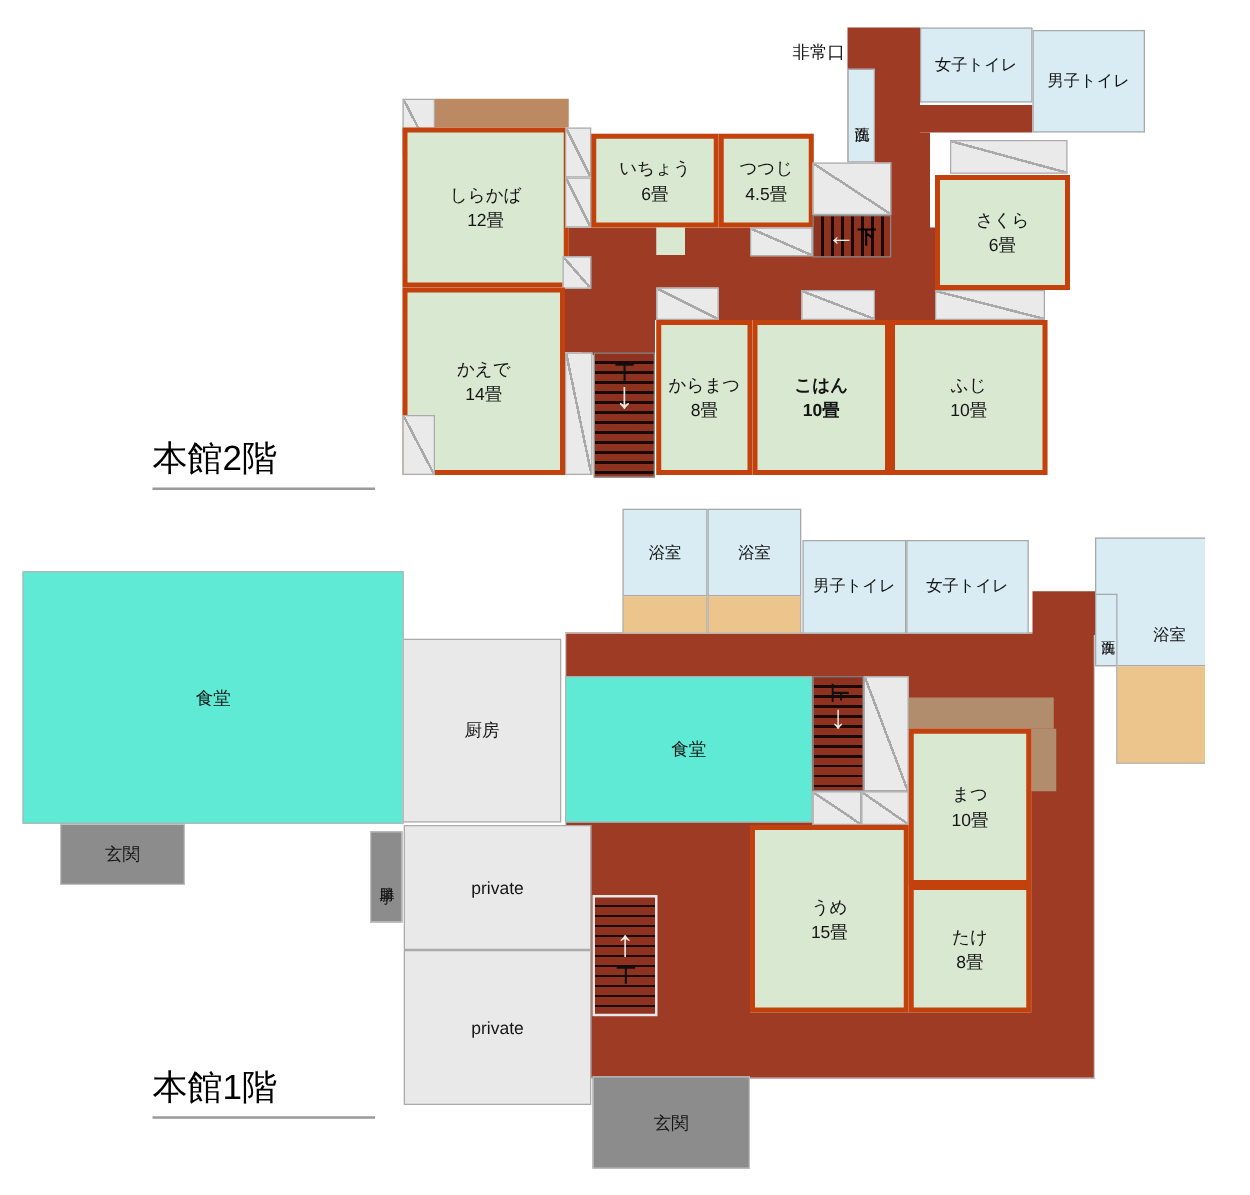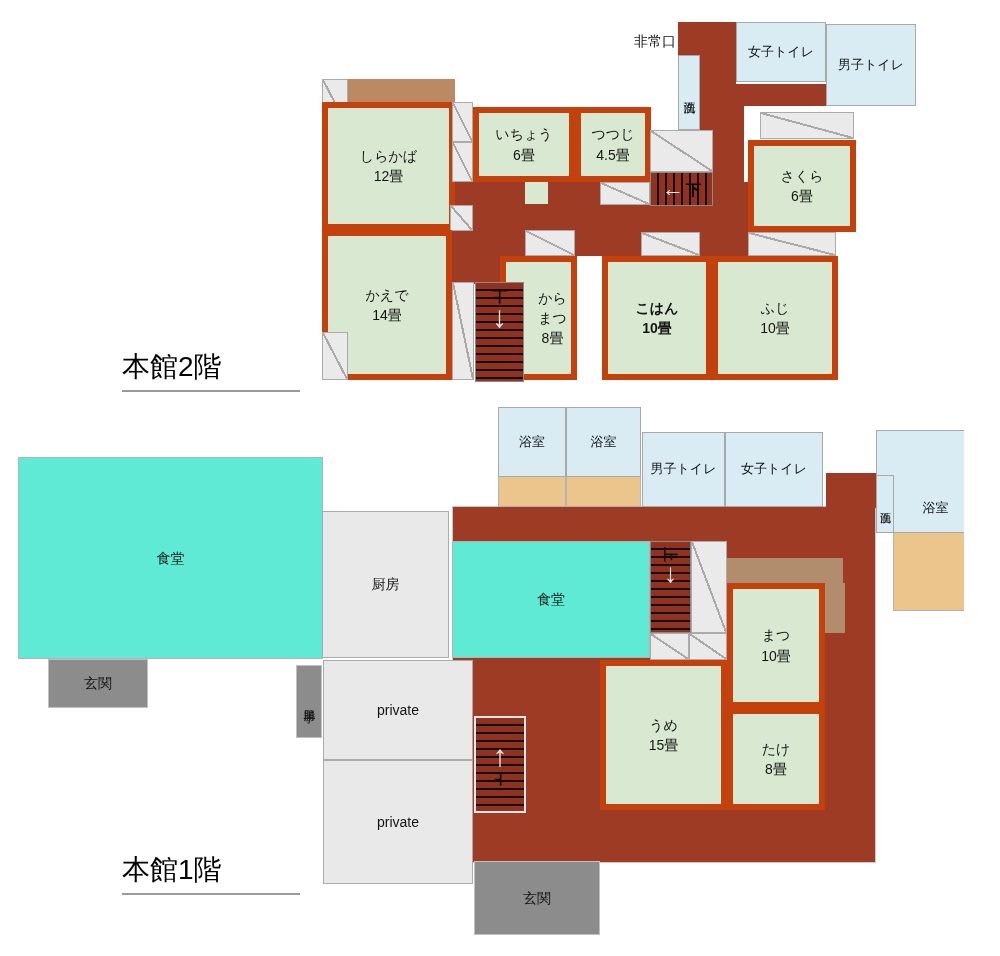--- a/index.html
+++ b/index.html
@@ -1,20 +1,20 @@
 <!DOCTYPE html>
 <html><head>
 <meta charset="utf-8">
 <style>
   html,body{margin:0;padding:0;background:#fff;}
   body{font-family:"Liberation Sans","DejaVu Sans",sans-serif;}
   .plan{position:relative;width:964px;height:956px;background:#fff;overflow:hidden;}
   .r{position:absolute;box-sizing:border-box;}
   .red{background:#9e3b25;}
-  .green{background:#d9e8d1;border:6px solid #c2410c;}
+  .green{background:#d9e8d1;border:4px solid #c2410c;}
   .blue{background:#d9ecf4;border:1px solid #a8a8a8;}
   .peach{background:#5eead4;border:1px solid #b3b3b3;}
   .tan{background:#ecc58d;border:1px solid #b3b3b3;border-top:none;}
   .brown{background:#bc8a62;}
   .brown2{background:#b18d6d;}
   .gray{background:#e9e9e9;border:1px solid #ababab;}
   .dgray{background:#8c8c8c;border:1px solid #c0c0c0;}
   .closet{background-color:#eaeaea;border:1px solid #ababab;
     background-image:linear-gradient(to top right,transparent calc(50% - 1px),#a9a9a9 calc(50% - 1px),#a9a9a9 calc(50% + 1px),transparent calc(50% + 1px));}
   .stairV{background:#8f3320;border:1px solid #8a8a8a;
@@ -87,21 +87,21 @@
   <div class="r closet" style="left:525px;top:230px;width:50px;height:26px;"></div>
   <div class="r closet" style="left:641px;top:232px;width:59px;height:24px;"></div>
   <div class="r closet" style="left:748px;top:232px;width:88px;height:24px;"></div>
 
   <div class="r green lbl" style="left:322px;top:230px;width:130px;height:150px;">
     <span>かえで</span>
     <span>14畳</span>
   </div>
   <div class="r closet" style="left:322px;top:332px;width:26px;height:48px;"></div>
   <div class="r closet" style="left:452px;top:282px;width:22px;height:98px;"></div>
-  <div class="r green lbl" style="left:500px;top:256px;width:77px;height:124px;padding-left:28px;">
+  <div class="r green lbl" style="left:525px;top:256px;width:77px;height:124px;">
     <span>からまつ</span>
     <span>8畳</span>
   </div>
   <div class="r green lbl" style="left:602px;top:256px;width:110px;height:124px;font-weight:bold;">
     <span>こはん</span>
     <span>10畳</span>
   </div>
   <div class="r green lbl" style="left:712px;top:256px;width:126px;height:124px;">
     <span>ふじ</span>
     <span>10畳</span>

